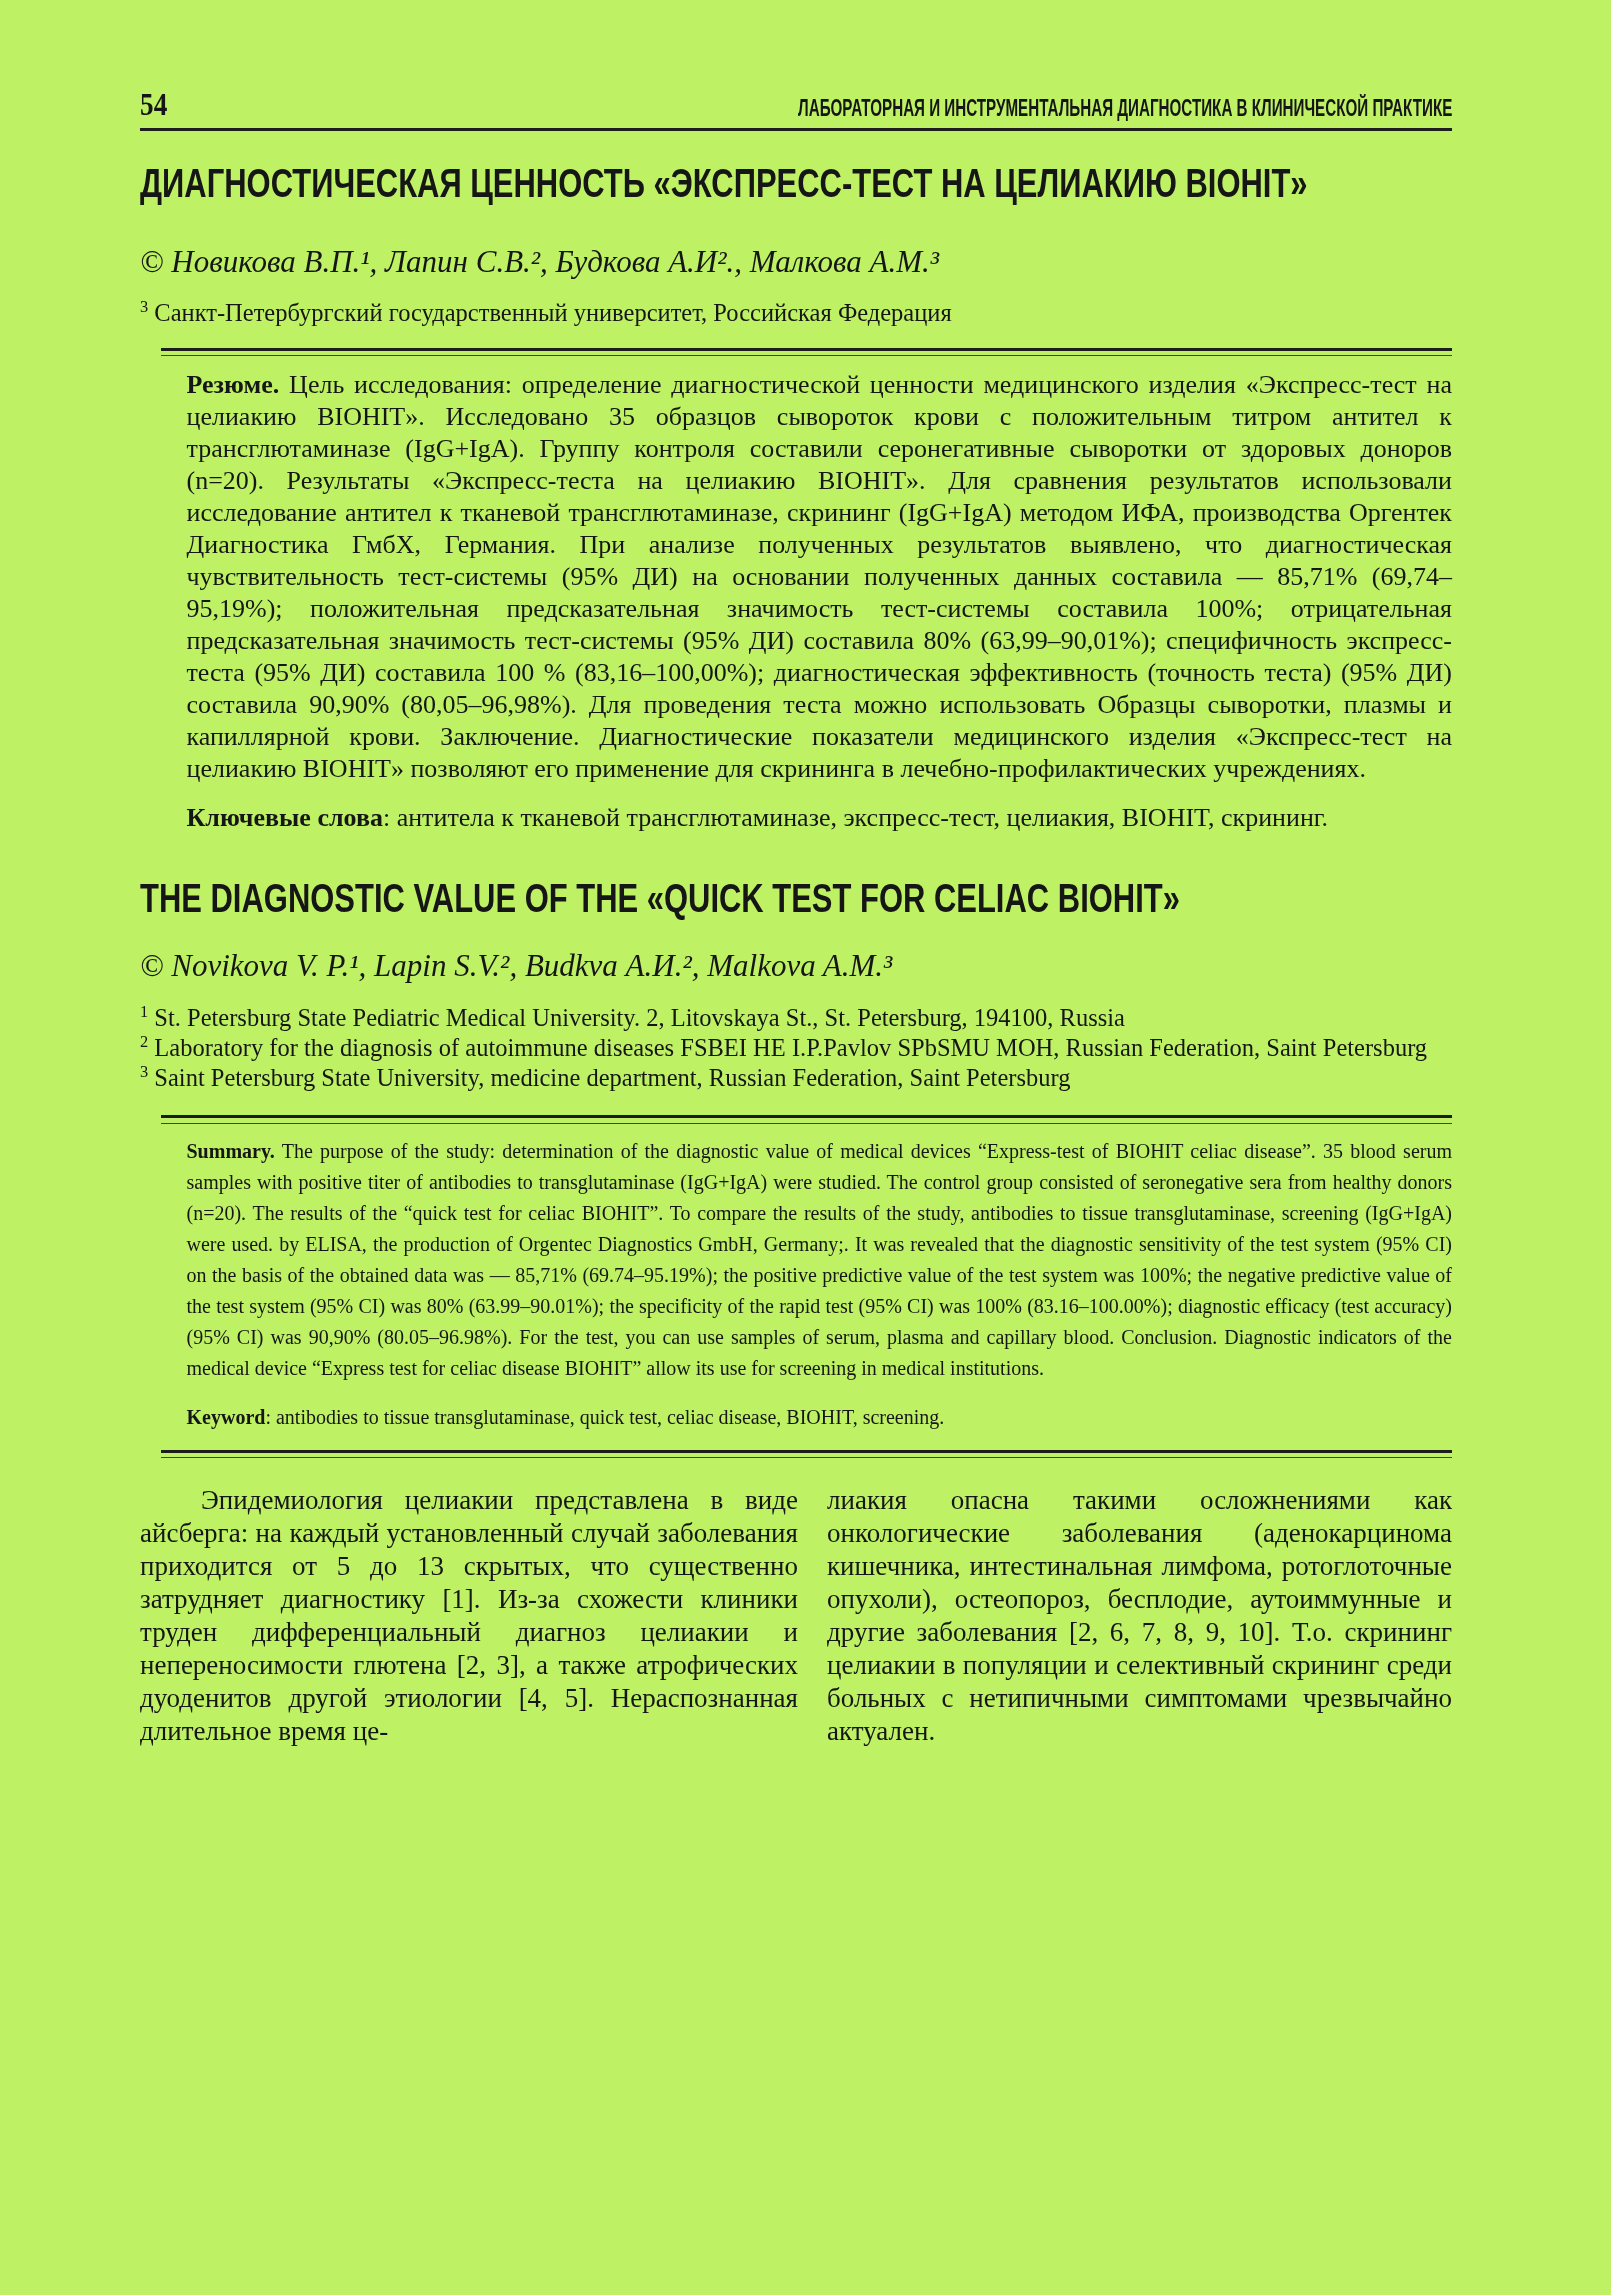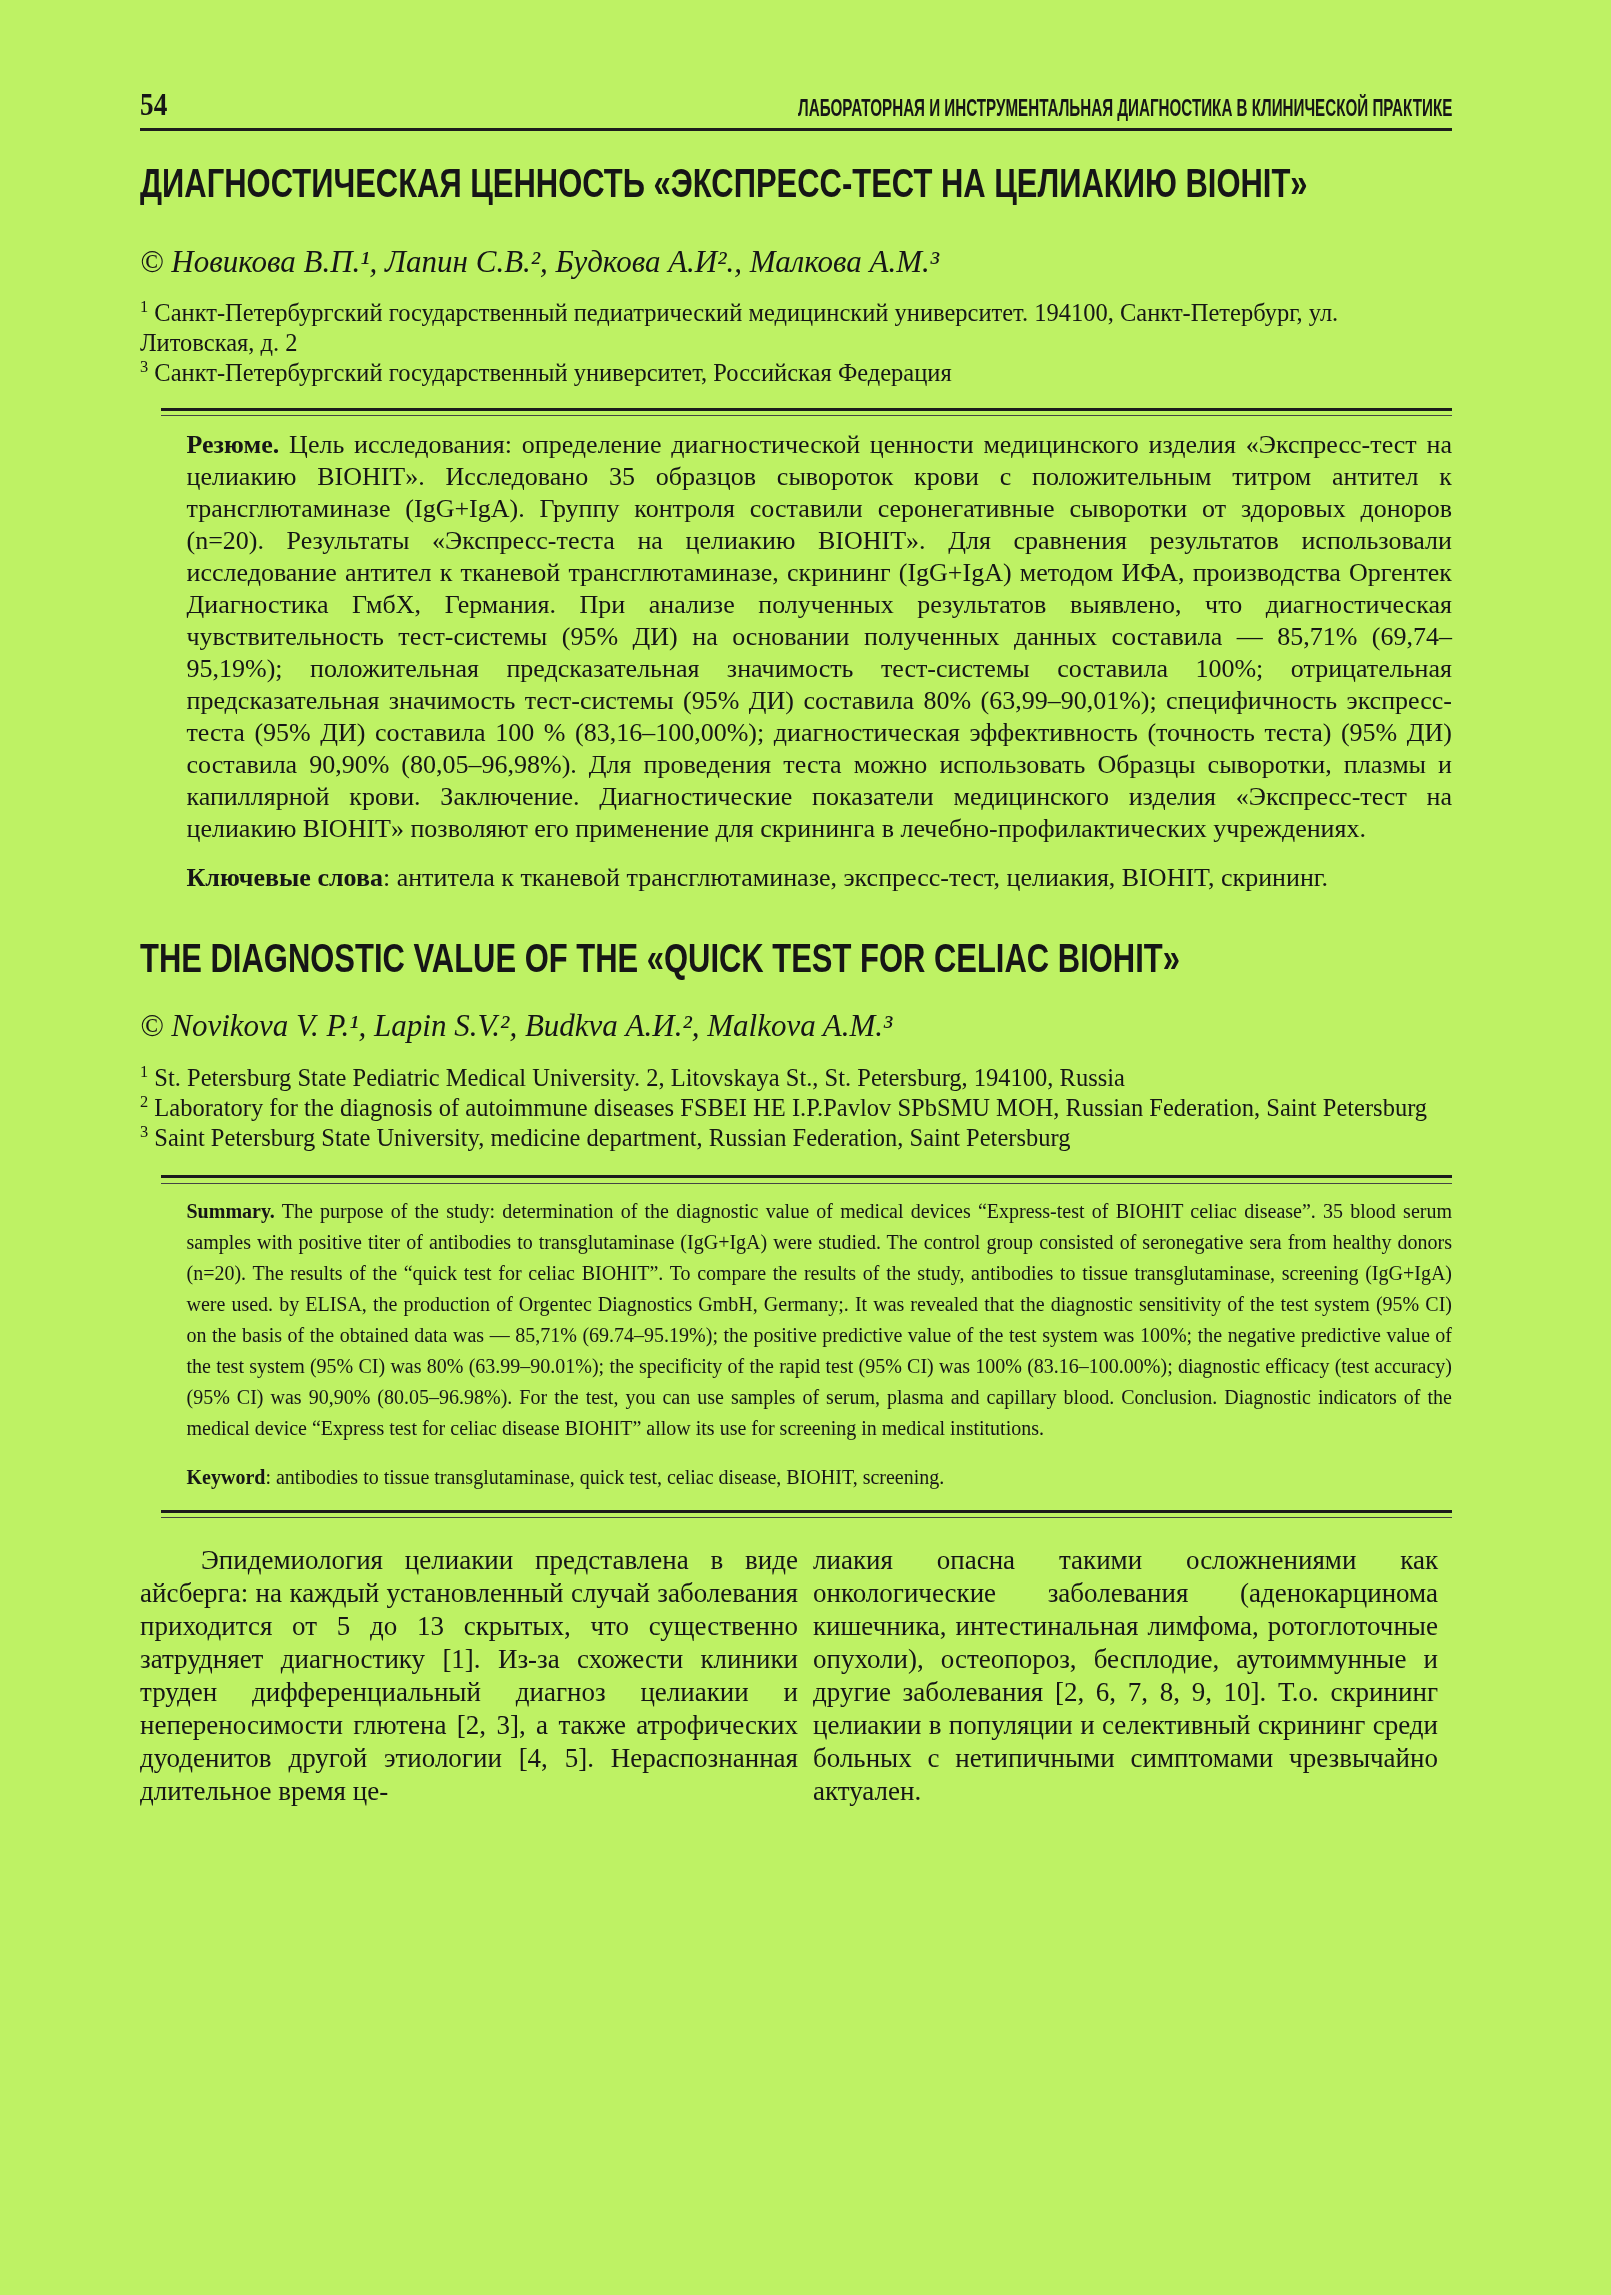--- a/index.html
+++ b/index.html
@@ -89,21 +89,21 @@
   .title-en { margin-top: 42px; }
   .authors-en { margin-top: 27px; }
   .affiliations-en { margin-top: 19px; }
   .rule-summary { margin-top: 22px; }
   .rule-keywords-body { margin-top: 17.7px; }
   .summary-par { font-size: 20px; line-height: 31px; }
   
   .body-columns {
     margin-top: 26px;
     display: flex;
-    gap: 15px;
+    gap: 29px;
   }
   .col { 
     font-size: 27px;
     line-height: 33px;
     text-align: justify;
   }
   .col-left  { width: 658px; }
   .col-right { width: 625px; }
   .col-left p { margin: 0; text-indent: 61px; }
   .col-right p { margin: 0; }
@@ -116,21 +116,20 @@
   <div class="header-row">
     <div class="page-number">54</div>
     <div class="running-head">ЛАБОРАТОРНАЯ И ИНСТРУМЕНТАЛЬНАЯ ДИАГНОСТИКА В КЛИНИЧЕСКОЙ ПРАКТИКЕ</div>
   </div>
   <div class="header-rule"></div>
 
   <div class="display-title">ДИАГНОСТИЧЕСКАЯ ЦЕННОСТЬ «ЭКСПРЕСС-ТЕСТ НА ЦЕЛИАКИЮ BIOHIT»</div>
   <div class="authors">© Новикова В.П.¹, Лапин С.В.², Будкова А.И²., Малкова А.М.³</div>
 
   <div class="affiliations">
-    <p class="affiliation"><sup>1</sup><span> Санкт-Петербургский государственный педиатрический медицинский университет. 194100, Санкт-Петербург, ул. Литовская, д. 2</span></p>
     <p class="affiliation"><sup>3</sup><span> Санкт-Петербургский государственный университет, Российская Федерация</span></p>
   </div>
 
   <div class="indent-section" style="margin-top: 20.5px;">
     <div class="rule-double"></div>
     <div class="indent-text">
       <p class="abstract-par"><span class="b">Резюме.</span><span> Цель исследования: определение диагностической ценности медицинского изделия «Экспресс-тест на целиакию BIOHIT». Исследовано 35 образцов сывороток крови с положительным титром антител к трансглютаминазе (IgG+IgA). Группу контроля составили серонегативные сыворотки от здоровых доноров (n=20). Результаты «Экспресс-теста на целиакию BIOHIT». Для сравнения результатов использовали исследование антител к тканевой трансглютаминазе, скрининг (IgG+IgA) методом ИФА, производства Оргентек Диагностика ГмбХ, Германия. При анализе полученных результатов выявлено, что диагностическая чувствительность тест-системы (95% ДИ) на основании полученных данных составила — 85,71% (69,74–95,19%); положительная предсказательная значимость тест-системы составила 100%; отрицательная предсказательная значимость тест-системы (95% ДИ) составила 80% (63,99–90,01%); специфичность экспресс-теста (95% ДИ) составила 100 % (83,16–100,00%); диагностическая эффективность (точность теста) (95% ДИ) составила 90,90% (80,05–96,98%). Для проведения теста можно использовать Образцы сыворотки, плазмы и капиллярной крови. Заключение. Диагностические показатели медицинского изделия «Экспресс-тест на целиакию BIOHIT» позволяют его применение для скрининга в лечебно-профилактических учреждениях.</span></p>
       <p class="abstract-par kw-par"><span class="b">Ключевые слова</span><span>: антитела к тканевой трансглютаминазе, экспресс-тест, целиакия, BIOHIT, скрининг.</span></p>
     </div>
   </div>

